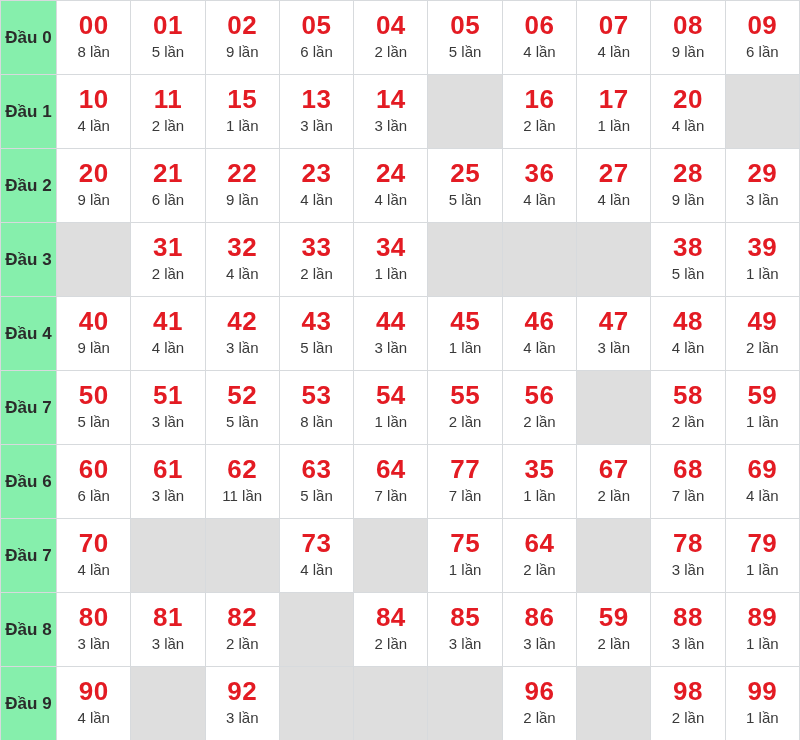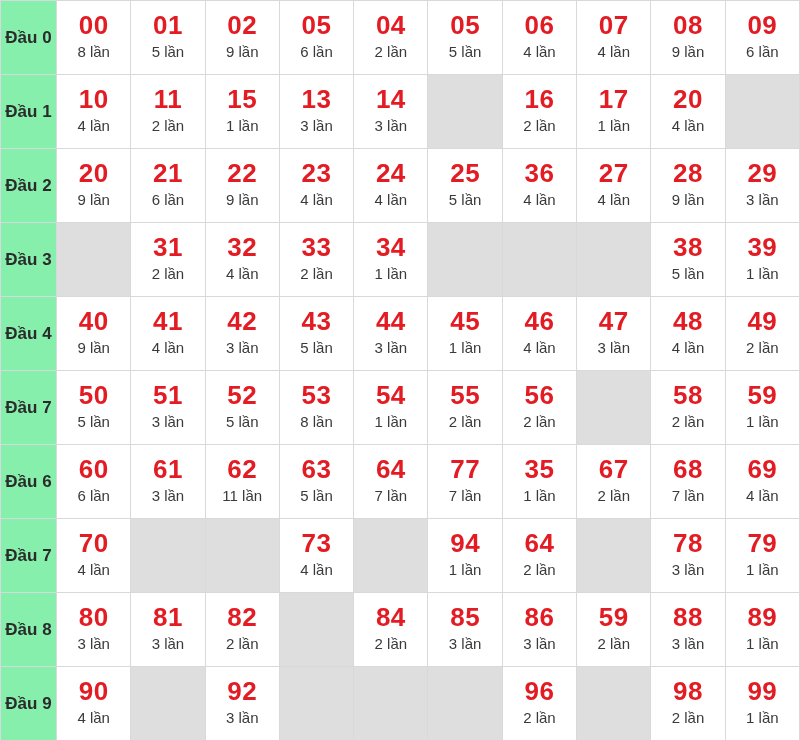--- a/index.html
+++ b/index.html
@@ -346,21 +346,21 @@
             <div class="cnt">4 lần</div>
           </td>
           <td class="cell empty"></td>
           <td class="cell empty"></td>
           <td class="cell">
             <div class="num">73</div>
             <div class="cnt">4 lần</div>
           </td>
           <td class="cell empty"></td>
           <td class="cell">
-            <div class="num">94</div>
+            <div class="num">75</div>
             <div class="cnt">1 lần</div>
           </td>
           <td class="cell">
             <div class="num">64</div>
             <div class="cnt">2 lần</div>
           </td>
           <td class="cell empty"></td>
           <td class="cell">
             <div class="num">78</div>
             <div class="cnt">3 lần</div>

